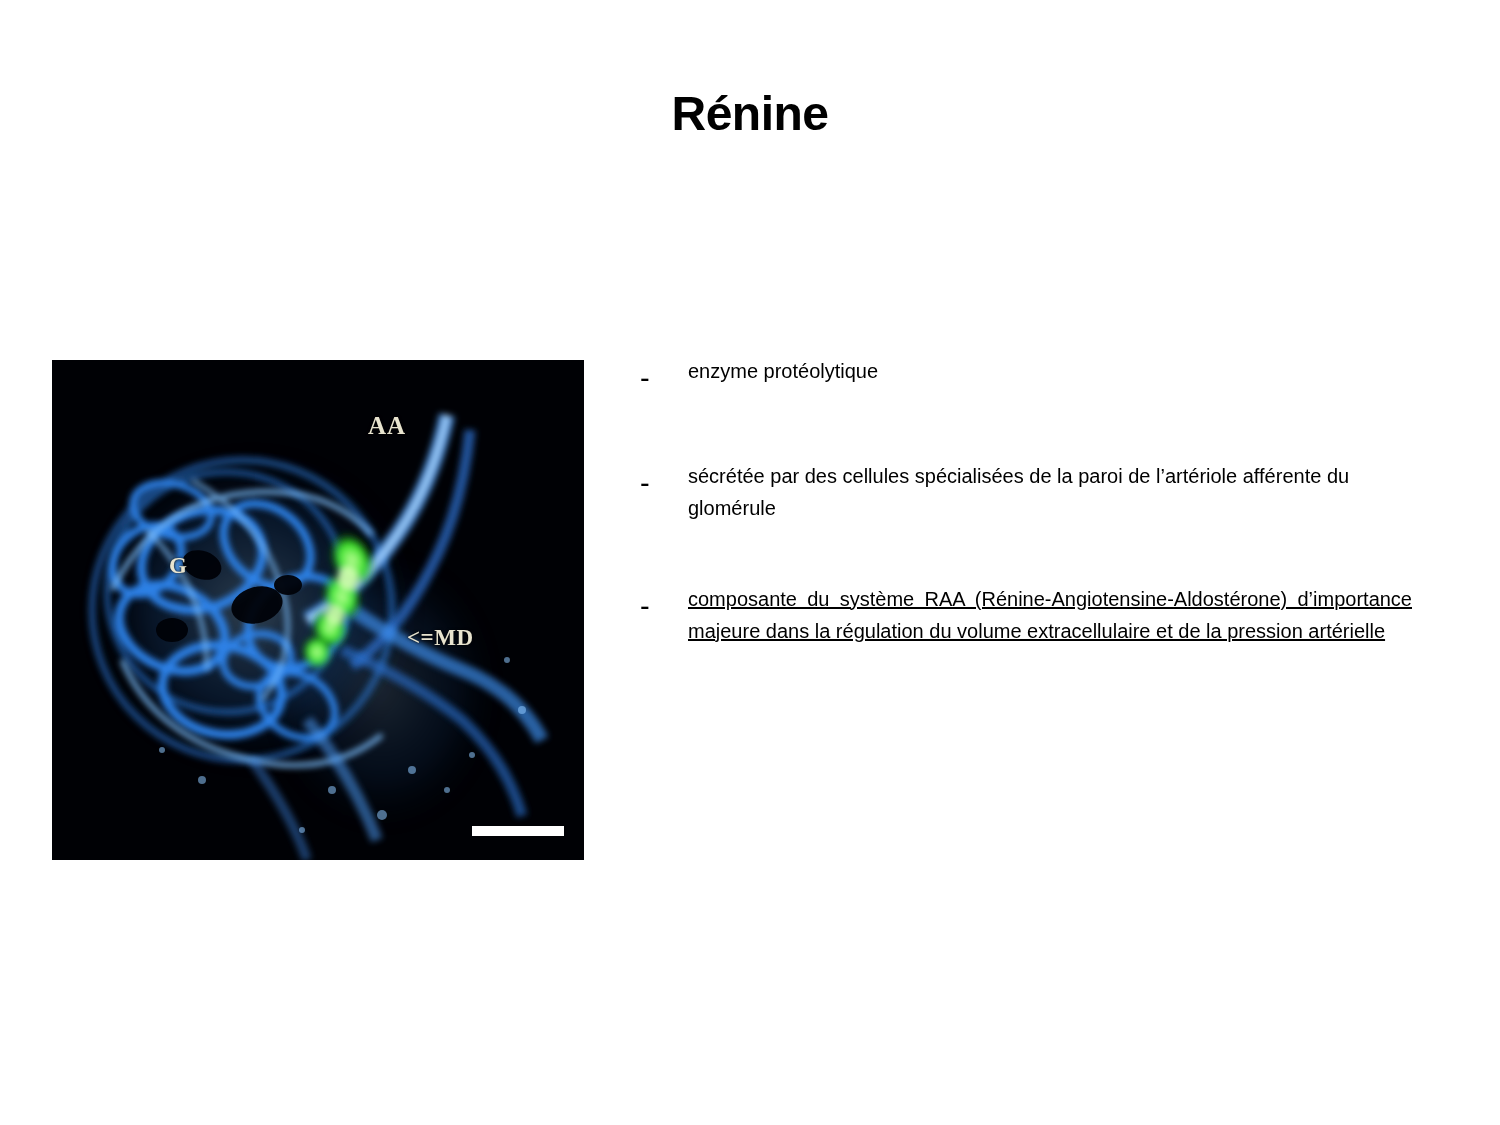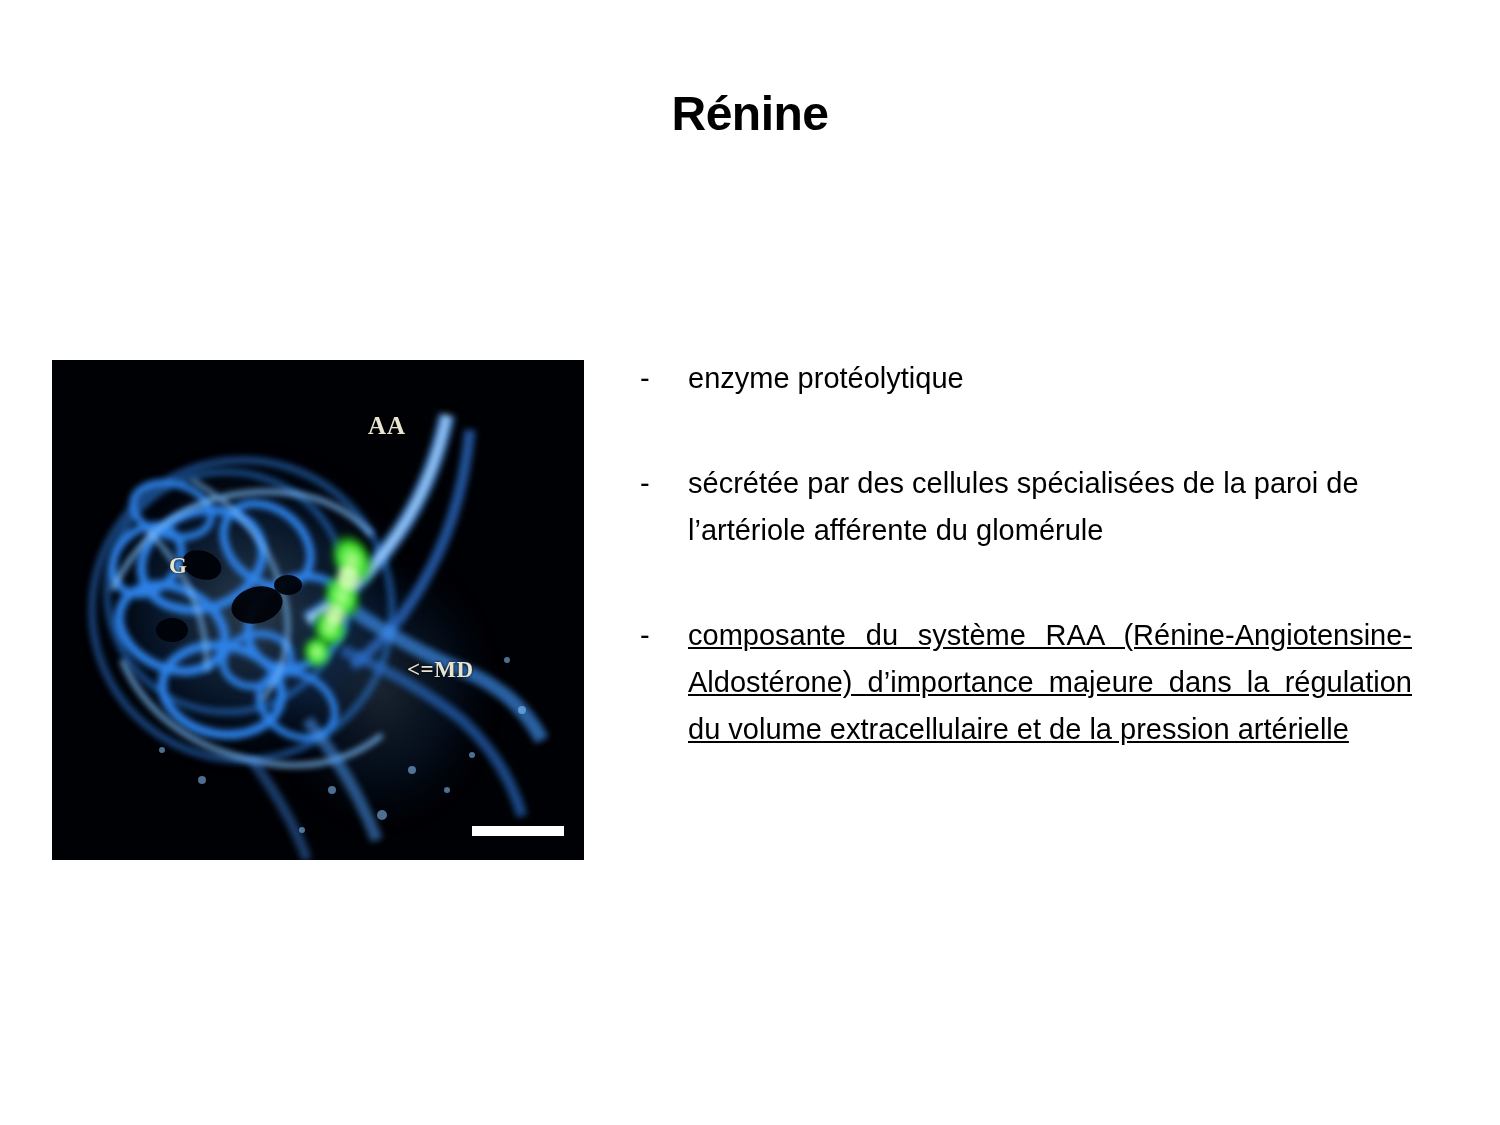--- a/index.html
+++ b/index.html
@@ -53,21 +53,21 @@
   }
   .fig-label {
     position: absolute;
     color: #e8e4cf;
     font-family: "Liberation Serif", serif;
     font-weight: bold;
     text-shadow: 0 0 3px #000;
   }
   .lbl-aa  { left: 316px; top: 52px;  font-size: 25px; letter-spacing: 1px; }
   .lbl-g   { left: 117px; top: 193px; font-size: 23px; }
-  .lbl-md  { left: 355px; top: 265px; font-size: 23px; letter-spacing: 0.5px; margin-top: 32px; }
+  .lbl-md  { left: 355px; top: 265px; font-size: 23px; letter-spacing: 0.5px; }
   .scalebar {
     position: absolute;
     left: 420px;
     top: 466px;
     width: 92px;
     height: 10px;
     background: #ffffff;
   }
 
   
@@ -85,21 +85,21 @@
   .bullet:last-child { margin-bottom: 0; }
   .bullet-marker {
     flex: 0 0 auto;
     width: 48px;
     font-size: 29px;
     line-height: 1.62;
     color: #000;
   }
   .bullet-text {
     flex: 1 1 auto;
-    font-size: 29px;
+    font-size: 20px;
     line-height: 1.62;
     color: #000;
   }
   .justified { text-align: justify; text-decoration: underline; }
 </style>
 </head>
 <body>
 
 <div class="slide">
 

